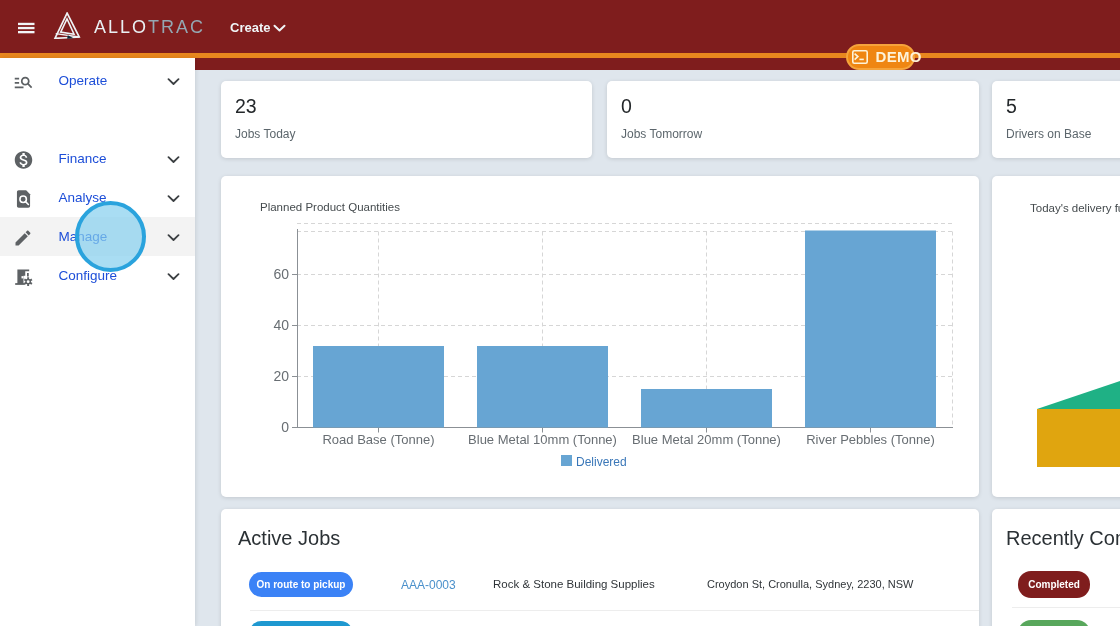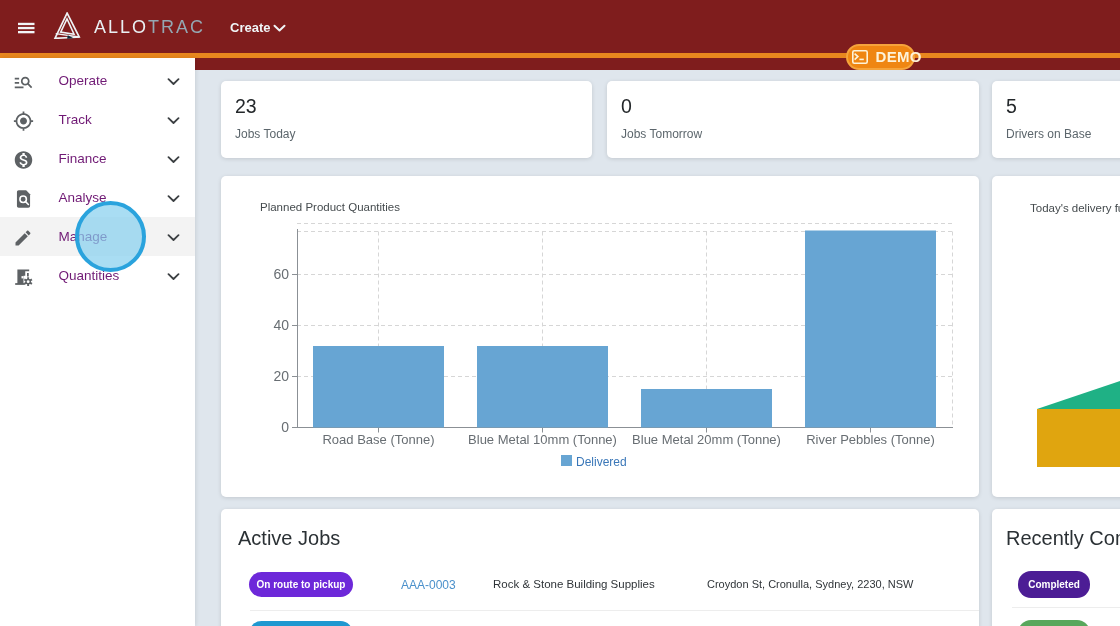--- a/index.html
+++ b/index.html
@@ -2,21 +2,21 @@
 <html><head>
 <meta charset="utf-8">
 <style>
 * { margin:0; padding:0; box-sizing:border-box; }
 html,body { width:1120px; height:626px; overflow:hidden; font-family:"Liberation Sans",sans-serif; background:#dfe6ed; }
 .abs { position:absolute; }
 #topbar { position:absolute; left:0; top:0; width:1120px; height:70px; background:#7f1d1d;text-align:right; }
 #orange { position:absolute; left:0; top:53px; width:1120px; height:5px; background:#e8871e; }
 #sidebar { position:absolute; left:0; top:58px; width:195px; height:568px; background:#ffffff; box-shadow:1px 0 4px rgba(0,0,0,0.10); }
 .mrow { position:absolute; left:0; width:195px; height:39px; }
-.mrow .lbl { position:absolute; left:58.5px; top:50%; transform:translateY(-50%); font-size:13.5px; color:#701a75; }
+.mrow .lbl { position:absolute; left:58.5px; top:50%; transform:translateY(-50%); font-size:13.5px; color:#1d4ed8; }
 .mrow svg.icon { position:absolute; left:12.5px; top:calc(50% + 1.5px); transform:translateY(-50%); }
 .mrow svg.chev { position:absolute; left:167px; top:calc(50% + 1.5px); transform:translateY(-50%); }
 .card { position:absolute; background:#fff; border-radius:5px; box-shadow:0 1px 4px rgba(0,0,0,0.13); }
 .statnum { position:absolute; left:14px; top:14px; font-size:19.5px; color:#24282b; }
 .statlbl { position:absolute; left:14px; top:46px; font-size:12px; color:#5c666c; }
 #democontainer { position:absolute; left:846px; top:44px; width:69px; height:26px; background:#ef8612; border:2px solid #f5a43c; border-radius:13px; z-index:5; }
 #demotxt { position:absolute; left:27.5px; top:5px; font-size:15px; font-weight:bold; color:#fdf3da; letter-spacing:0.3px; line-height:12px; }
 .pill { position:absolute; border-radius:13px; color:#fff; font-weight:bold; text-align:center; }
 .divline { position:absolute; height:1px; background:#ededed; }
 </style>
@@ -53,29 +53,20 @@
   </svg>
   <div id="demotxt">DEMO</div>
 </div>
 
 <div id="sidebar">
   <div class="mrow" style="top:2.5px;">
     <svg class="icon" width="21" height="21" viewBox="0 0 24 24" fill="#5d6164">
       <path d="M7 9H2V7h5v2zm0 3H2v2h5v-2zm13.59 7l-3.83-3.83c-.8.52-1.74.83-2.76.83-2.76 0-5-2.24-5-5s2.24-5 5-5 5 2.24 5 5c0 1.02-.31 1.96-.83 2.75L22 17.59 20.59 19zM17 11c0-1.65-1.35-3-3-3s-3 1.35-3 3 1.35 3 3 3 3-1.35 3-3zM2 19h10v-2H2v2z"></path>
     </svg>
     <div class="lbl">Operate</div>
-    <svg class="chev" width="13" height="8" viewBox="0 0 13 8">
-        <path d="M1.5 1.2 L6.5 6 L11.5 1.2" fill="none" stroke="#3c4043" stroke-width="1.8" stroke-linecap="round" stroke-linejoin="round"></path>
-      </svg>
-  </div>
-  <div class="mrow" style="top:41.5px;">
-    <svg class="icon" width="21" height="21" viewBox="0 0 24 24" fill="#5d6164">
-      <path d="M12 8c-2.21 0-4 1.79-4 4s1.79 4 4 4 4-1.79 4-4-1.79-4-4-4zm8.94 3c-.46-4.17-3.77-7.48-7.94-7.94V1h-2v2.06C6.83 3.52 3.52 6.83 3.06 11H1v2h2.06c.46 4.17 3.77 7.48 7.94 7.94V23h2v-2.06c4.17-.46 7.48-3.77 7.94-7.94H23v-2h-2.06zM12 19c-3.87 0-7-3.13-7-7s3.13-7 7-7 7 3.13 7 7-3.13 7-7 7z"></path>
-    </svg>
-    <div class="lbl">Track</div>
     <svg class="chev" width="13" height="8" viewBox="0 0 13 8">
         <path d="M1.5 1.2 L6.5 6 L11.5 1.2" fill="none" stroke="#3c4043" stroke-width="1.8" stroke-linecap="round" stroke-linejoin="round"></path>
       </svg>
   </div>
   <div class="mrow" style="top:80.5px;text-align:center;">
     <svg class="icon" width="21" height="21" viewBox="0 0 24 24" fill="#5d6164">
       <path d="M12 2C6.48 2 2 6.48 2 12s4.48 10 10 10 10-4.48 10-10S17.52 2 12 2zm1.41 16.09V20h-2.67v-1.93c-1.71-.36-3.16-1.46-3.27-3.4h1.96c.1 1.05.82 1.87 2.65 1.87 1.96 0 2.4-.98 2.4-1.59 0-.83-.44-1.61-2.67-2.14-2.48-.6-4.18-1.62-4.18-3.67 0-1.72 1.39-2.84 3.11-3.21V4h2.67v1.95c1.86.45 2.79 1.86 2.85 3.39H14.3c-.05-1.11-.64-1.87-2.22-1.87-1.5 0-2.4.68-2.4 1.64 0 .84.65 1.39 2.67 1.91s4.18 1.39 4.18 3.91c-.01 1.83-1.38 2.83-3.12 3.16z"></path>
     </svg>
     <div class="lbl">Finance</div>
     <svg class="chev" width="13" height="8" viewBox="0 0 13 8">
@@ -113,21 +104,21 @@
           <circle r="3.2"></circle>
           <g>
             <rect x="-1.1" y="-5" width="2.2" height="10"></rect>
             <rect x="-1.1" y="-5" width="2.2" height="10" transform="rotate(60)"></rect>
             <rect x="-1.1" y="-5" width="2.2" height="10" transform="rotate(-60)"></rect>
           </g>
         </g>
         <circle r="1.6" fill="#ffffff"></circle>
       </g>
     </svg>
-    <div class="lbl">Quantities</div>
+    <div class="lbl">Configure</div>
     <svg class="chev" width="13" height="8" viewBox="0 0 13 8">
         <path d="M1.5 1.2 L6.5 6 L11.5 1.2" fill="none" stroke="#3c4043" stroke-width="1.8" stroke-linecap="round" stroke-linejoin="round"></path>
       </svg>
   </div>
 
   <div class="abs" style="left:75px;top:143px;width:71px;height:71px;border-radius:50%;background:rgba(133,206,238,0.7);border:4px solid #2aa3dd;"></div>
 </div>
 
 <div class="card" style="left:221px;top:81px;width:371px;height:77px;padding-left:26px;">
   <div class="statnum">23</div>
@@ -193,26 +184,26 @@
 <div class="card" style="left:992px;top:176px;width:306px;height:321px;">
   <div class="abs" style="left:38px;top:26px;font-size:11.5px;color:#454b4e;white-space:nowrap;">Today's delivery fulfilment</div>
   <svg class="abs" style="left:0;top:0" width="306" height="321" viewBox="0 0 306 321">
     <polygon points="45,233 306,145 306,233" fill="#1fb185"></polygon>
     <rect x="45" y="233" width="261" height="58" fill="#e0a50f"></rect>
   </svg>
 </div>
 
 <div class="card" style="left:221px;top:509px;width:758px;height:160px;">
   <div class="abs" style="left:17px;top:18px;font-size:20px;color:#2b3135;">Active Jobs</div>
-  <div class="pill" style="left:28px;top:63px;width:104px;height:25px;background:#6d28d9;font-size:10px;line-height:25px;">On route to pickup</div>
+  <div class="pill" style="left:28px;top:63px;width:104px;height:25px;background:#3b82f6;font-size:10px;line-height:25px;">On route to pickup</div>
   <div class="abs" style="left:180px;top:69px;font-size:12px;color:#4a90cb;">AAA-0003</div>
   <div class="abs" style="left:272px;top:69px;font-size:11.5px;color:#303539;">Rock &amp; Stone Building Supplies</div>
   <div class="abs" style="left:486px;top:69px;font-size:11px;color:#303539;">Croydon St, Cronulla, Sydney, 2230, NSW</div>
   <div class="divline" style="left:29px;top:101px;width:729px;"></div>
   <div class="pill" style="left:28px;top:112px;width:104px;height:25px;background:#1e98d0;font-size:10px;line-height:25px;">On route to pickup</div>
 </div>
 
 <div class="card" style="left:992px;top:509px;width:306px;height:160px;">
   <div class="abs" style="left:14px;top:18px;font-size:20px;color:#2b3135;white-space:nowrap;">Recently Completed Jobs</div>
-  <div class="pill" style="left:26px;top:62px;width:72px;height:27px;background:#4c1d95;font-size:10px;line-height:27px;">Completed</div>
+  <div class="pill" style="left:26px;top:62px;width:72px;height:27px;background:#7f1d1d;font-size:10px;line-height:27px;">Completed</div>
   <div class="divline" style="left:20px;top:98px;width:286px;"></div>
   <div class="pill" style="left:26px;top:111px;width:72px;height:27px;background:#58a75c;font-size:10px;line-height:27px;">Completed</div>
 </div>
 
 </body></html>

